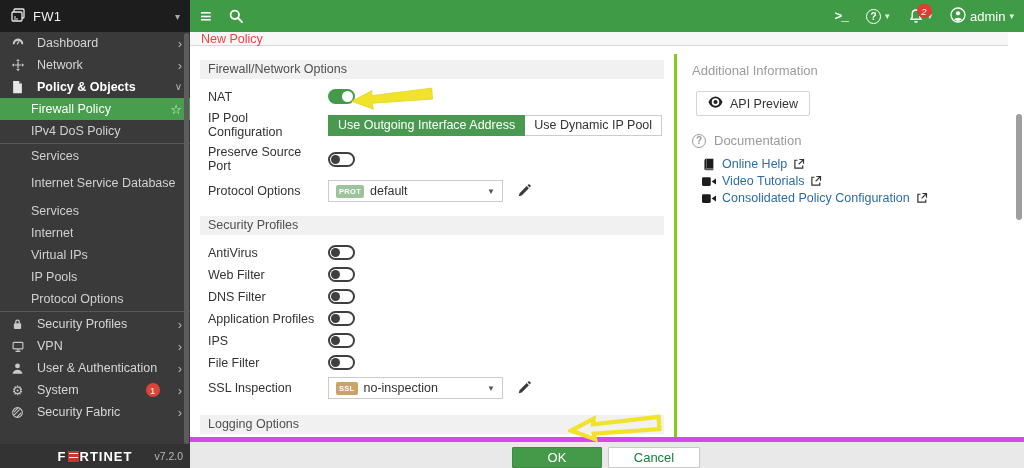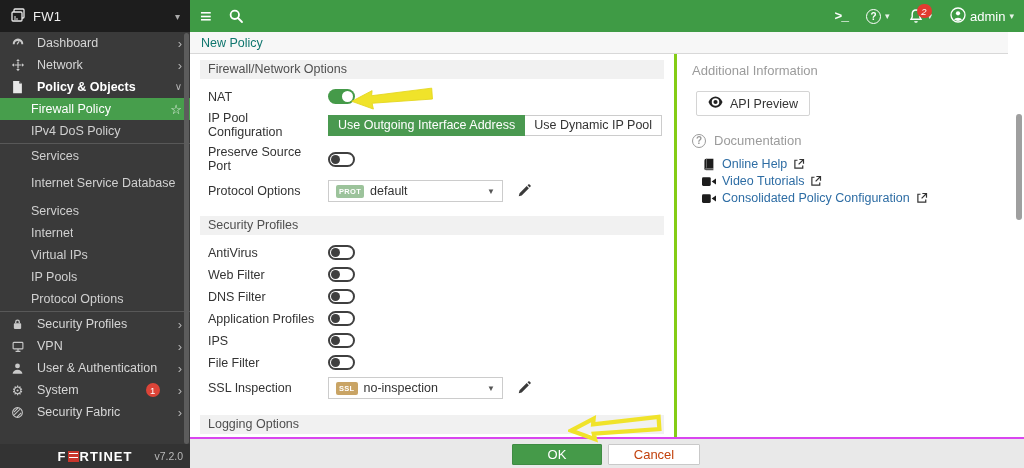--- a/index.html
+++ b/index.html
@@ -44,21 +44,21 @@
   .tb-right { margin-left:auto; display:flex; align-items:center; gap:18px; }
   .tb-cli { font-family:"Liberation Mono", monospace; font-weight:bold; font-size:13px; letter-spacing:-1px; cursor:pointer; }
   .tb-group { display:inline-flex; align-items:center; gap:4px; cursor:pointer; }
   .tb-caret { font-size:9px; color:#e8f3e9; }
   .circle-q { width:15px; height:15px; border:1.5px solid #fff; border-radius:50%; display:inline-flex; align-items:center; justify-content:center; font-size:10px; font-weight:bold; }
   .circle-q.gray { border-color:#9a9a9a; color:#9a9a9a; width:14px; height:14px; }
   .bell-wrap { position:relative; display:inline-flex; }
   .tb-badge { position:absolute; top:-4px; left:9px; background:#e23b30; color:#fff; border-radius:8px; min-width:15px; height:14px; font-size:9.5px; display:flex; align-items:center; justify-content:center; padding:0 3px; }
   .tb-admin { font-size:13px; }
   
-  #breadcrumb-bar { position:absolute; left:190px; top:32px; right:16px; height:22px; background:#f7f7f7; border-bottom:1px solid #d8d8d8; display:flex; align-items:center; padding:0 11px; color:#0f766e; font-size:12.5px; z-index:3; }
+  #breadcrumb-bar { position:absolute; left:190px; top:32px; right:16px; height:14px; background:#f7f7f7; border-bottom:1px solid #d8d8d8; display:flex; align-items:center; padding:0 11px; color:#ef4444; font-size:12.5px; z-index:3; }
   
   #main { position:absolute; left:190px; top:54px; right:0; bottom:31px; background:#fff; }
   .form-pane { position:absolute; left:0; top:0; width:487px; height:100%; border-right:3px solid #84cc16; padding:6px 10px; overflow:hidden; }
   .fsection { height:19px; line-height:19px; background:#f1f1f1; color:#4f4f4f; font-size:12.5px; padding:0 8px; margin-bottom:10px; }
   .fsection.s2 { margin-top:14px; }
   .fsection.s3 { margin-top:16px; }
   .frow { display:flex; align-items:center; gap:8px; margin-bottom:7px; min-height:15px; padding-left:8px; }
   .frow.h22 { margin-bottom:6px; }
   .flabel { width:112px; flex-shrink:0; font-size:12.5px; color:#333; }
   .toggle { width:27px; height:15px; border-radius:8px; position:relative; flex-shrink:0; cursor:pointer; }
@@ -86,24 +86,24 @@
   .info-title { color:#9b9b9b; font-size:13px; margin-bottom:13px; }
   .api-btn { display:inline-flex; align-items:center; gap:7px; background:#fff; border:1px solid #d4d4d4; border-radius:2px; padding:4px 11px; font-family:"Liberation Sans",sans-serif; font-size:12.5px; color:#333; cursor:pointer; margin-left:4px; }
   .doc-title { display:flex; align-items:center; gap:8px; color:#9b9b9b; font-size:13px; margin:17px 0 9px; }
   .doc-links { list-style:none; margin-left:9px; }
   .doc-links li { display:flex; align-items:center; gap:6px; margin-bottom:3px; }
   .doc-links .li-icon { color:#1d1d1d; display:inline-flex; width:15px; justify-content:center; }
   .doc-links a { color:#2e6da4; font-size:12.5px; text-decoration:none; cursor:pointer; }
   .doc-links .ext { color:#333; display:inline-flex; }
   .main-scrollbar { position:absolute; right:2px; top:60px; width:6px; height:106px; background:#9f9f9f; border-radius:3px; z-index:9; }
   
-  #footer { position:absolute; left:190px; right:0; bottom:0; height:31px; background:#e9e9e9; border-top:2px solid #d946ef; z-index:4; }
+  #footer { position:absolute; left:190px; right:0; bottom:0; height:31px; background:#e9e9e9; border-top:5px solid #d946ef; z-index:4; }
   .btn { position:absolute; top:5px; height:21px; font-family:"Liberation Sans",sans-serif; font-size:13px; cursor:pointer; border-radius:1px; }
   .btn-ok { left:322px; width:90px; background:#459a49; color:#fff; border:1px solid #3f8b43; }
-  .btn-cancel { left:418px; width:92px; background:#fff; color:#c2410c; border:1px solid #c9c9c9; }
+  .btn-cancel { left:418px; width:92px; background:#fff; color:#15803d; border:1px solid #c9c9c9; }
 </style>
 </head>
 <body>
 
 <div id="app">
 
   <aside id="sidebar">
     <div class="sb-header">
       <span class="mi-icon">
         <svg width="16" height="16" viewBox="0 0 16 16" fill="none" stroke="#e8e8e8" stroke-width="1.3">

